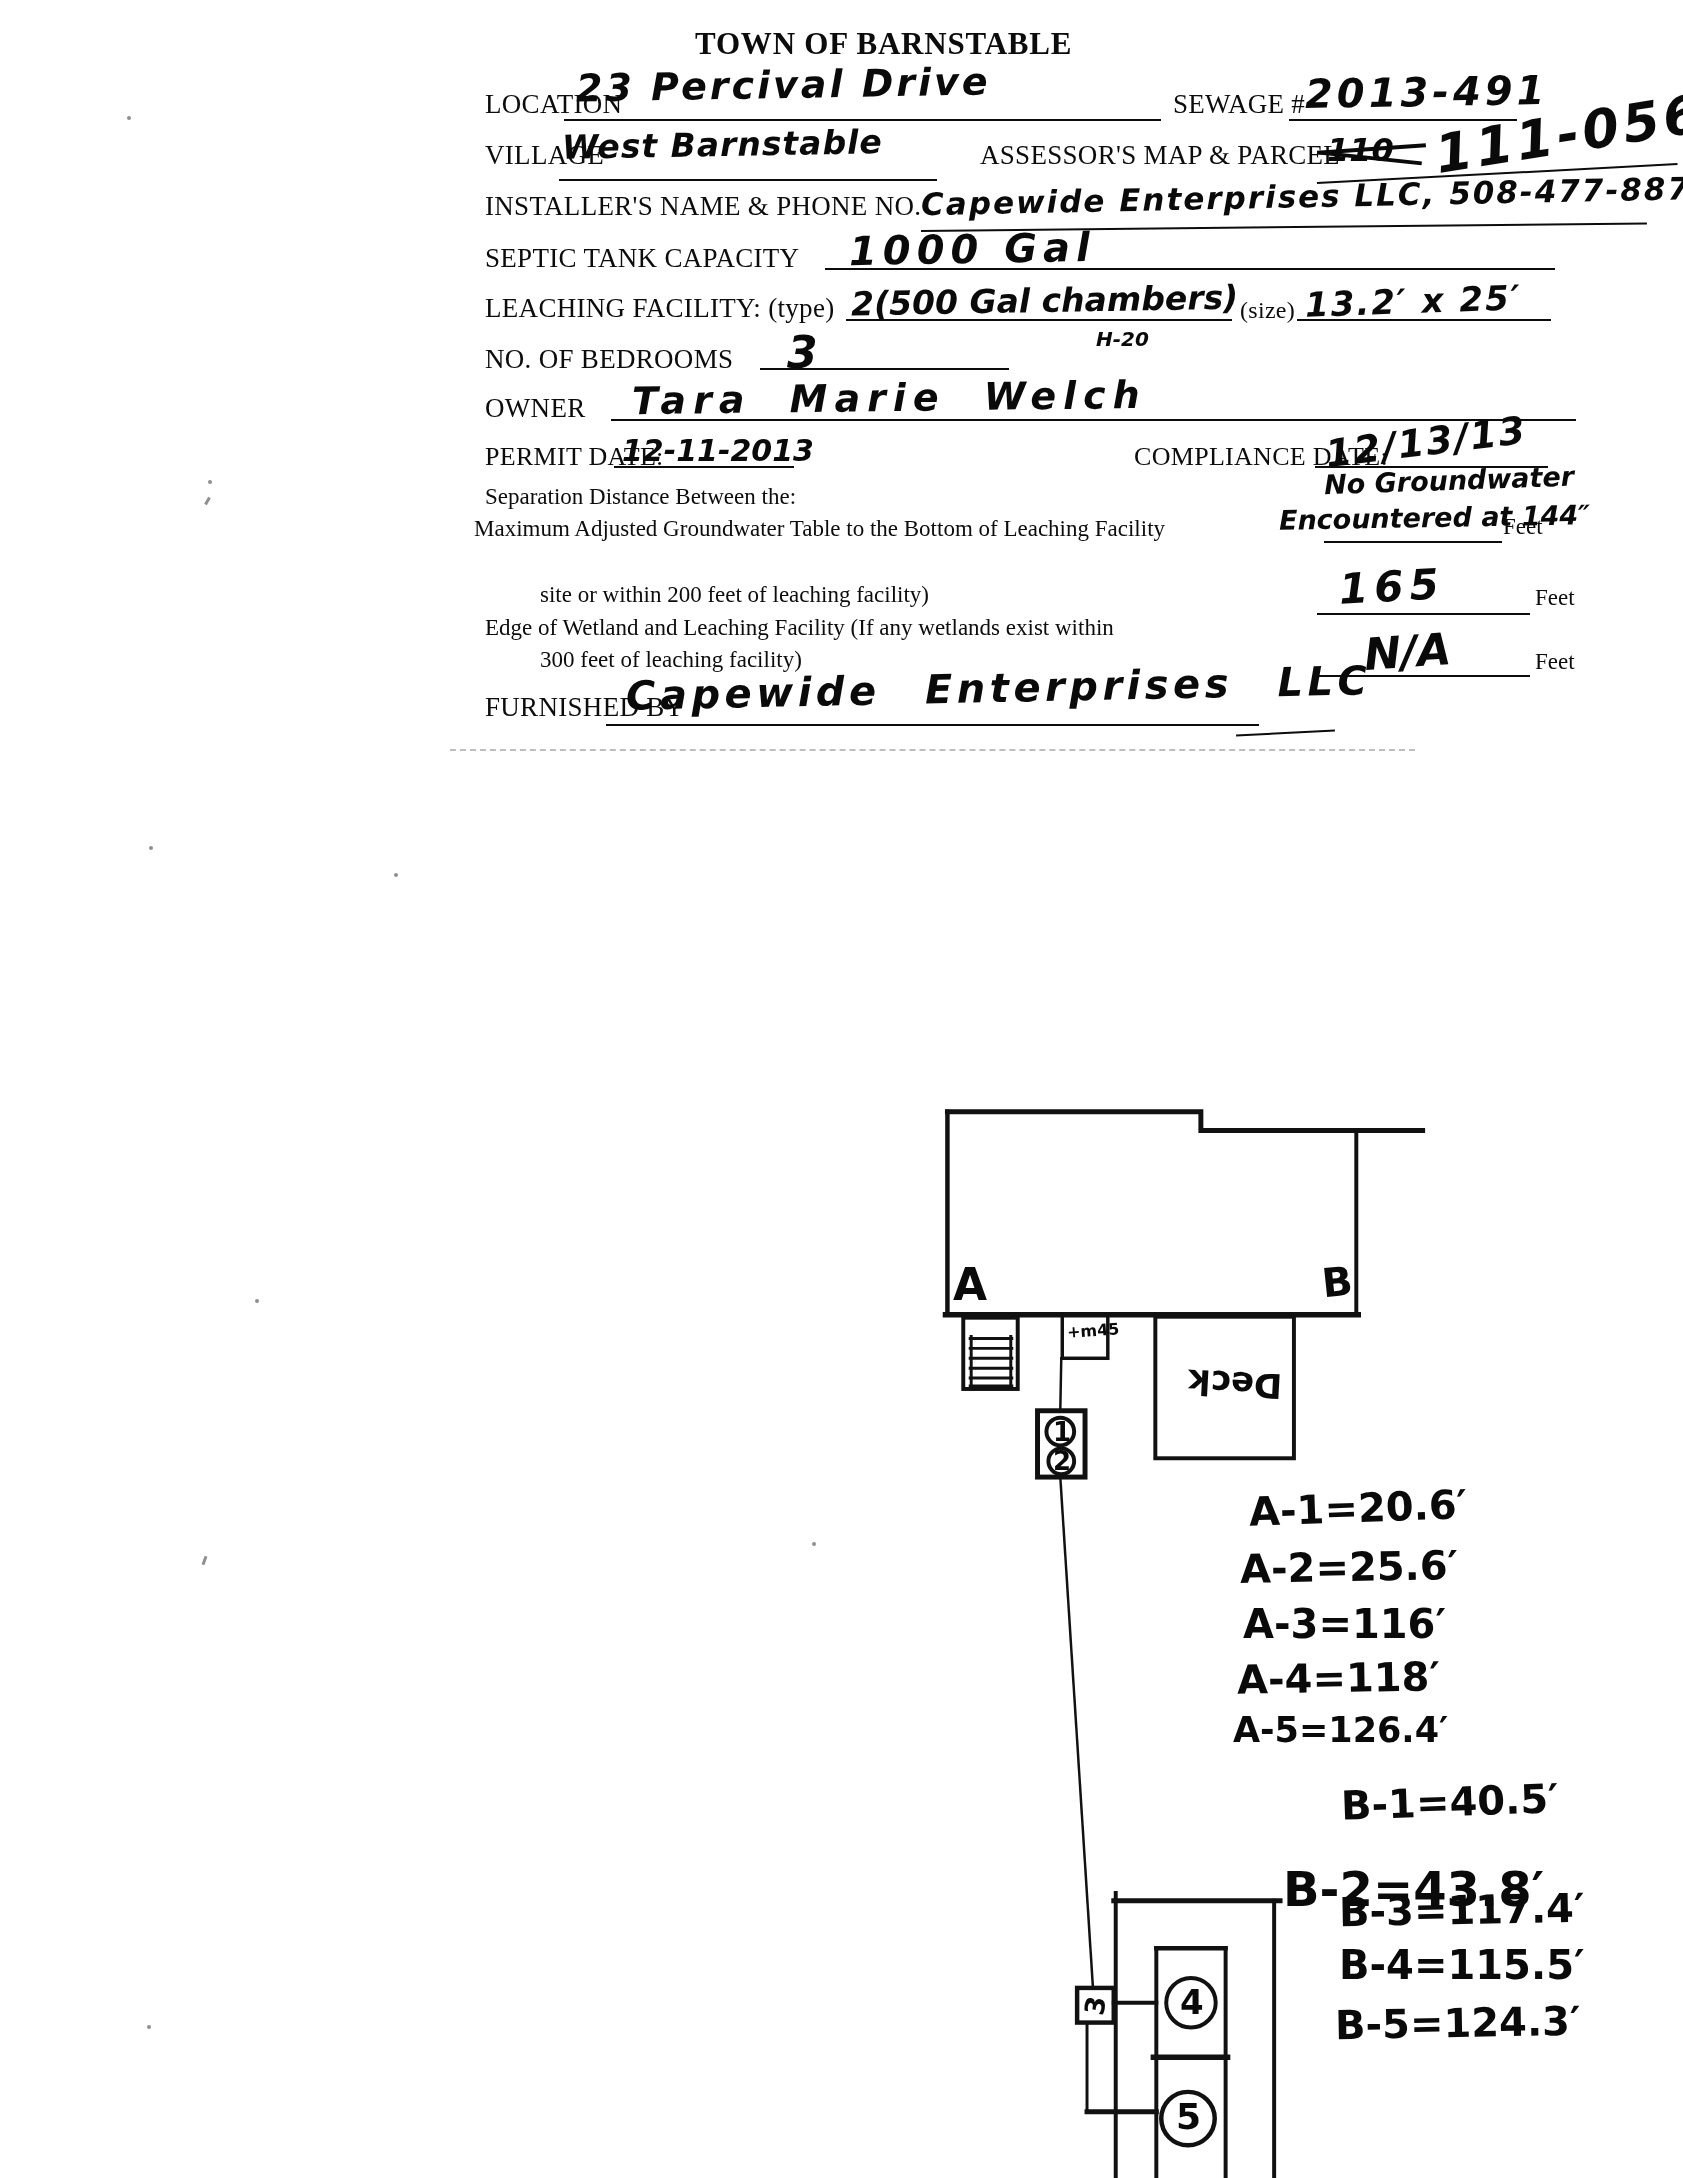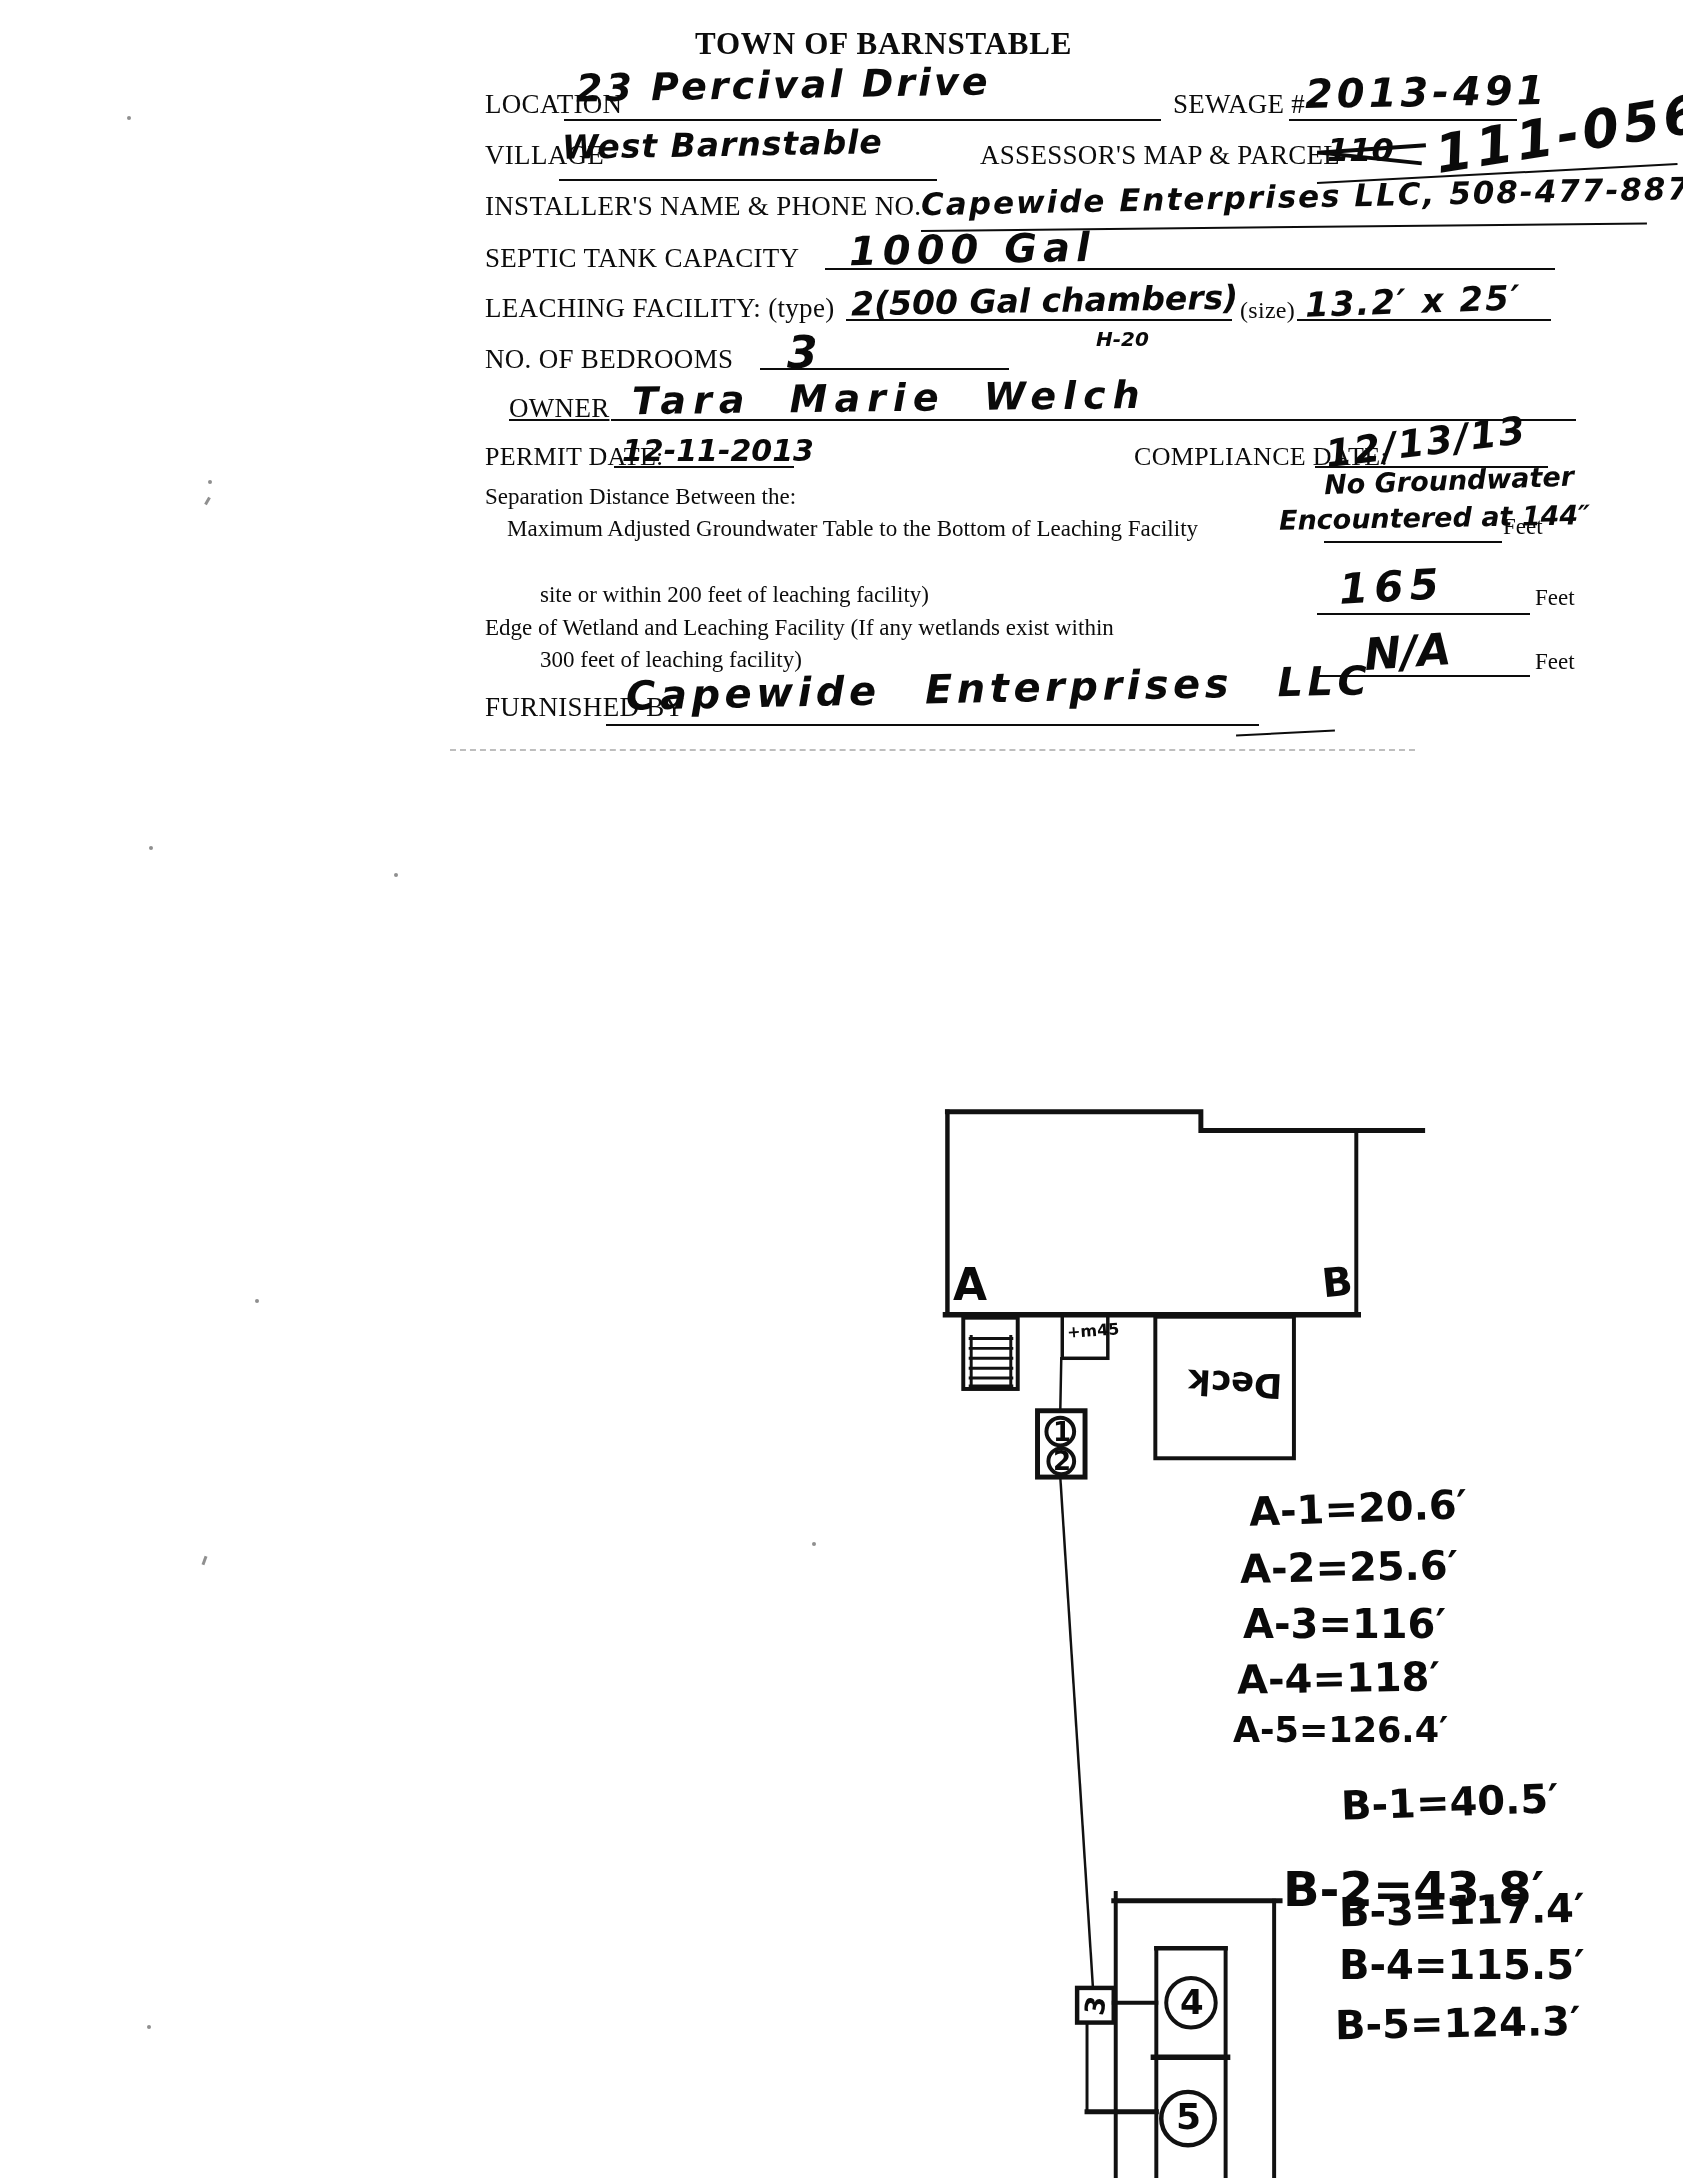--- a/index.html
+++ b/index.html
@@ -58,33 +58,33 @@
   <div class="hw" style="left:1096px;top:327px;font-size:20px;">H-20</div>
   <div class="ul" style="left:846px;top:319px;width:386px;"></div>
   <div class="lbl" style="left:1240px;top:297px;font-size:24px;">(size)</div>
   <div class="hw" style="left:1305px;top:281px;font-size:34px;letter-spacing:2px;transform:rotate(-2deg);">13.2′ x 25′</div>
   <div class="ul" style="left:1297px;top:319px;width:254px;"></div>
 
   <div class="lbl" style="left:485px;top:344px;">NO. OF BEDROOMS</div>
   <div class="hw" style="left:787px;top:327px;font-size:44px;">3</div>
   <div class="ul" style="left:760px;top:368px;width:249px;"></div>
 
-  <div class="lbl" style="left:509px;top:393px;text-decoration:underline;">OWNER</div>
+  <div class="lbl" style="left:485px;top:393px;">OWNER</div>
   <div class="hw" style="left:632px;top:376px;font-size:38px;letter-spacing:7px;word-spacing:18px;transform:rotate(-.7deg);">Tara Marie Welch</div>
   <div class="ul" style="left:611px;top:419px;width:965px;"></div>
 
   <div class="lbl" style="left:485px;top:442px;font-size:26px;">PERMIT DATE:</div>
   <div class="hw" style="left:622px;top:433px;font-size:30px;">12-11-2013</div>
   <div class="ul" style="left:614px;top:466px;width:180px;"></div>
   <div class="lbl" style="left:1134px;top:442px;font-size:26px;">COMPLIANCE DATE:</div>
   <div class="hw" style="left:1325px;top:420px;font-size:38px;letter-spacing:2px;transform:rotate(-7deg);">12/13/13</div>
   <div class="ul" style="left:1315px;top:466px;width:233px;"></div>
 
   <div class="para" style="left:485px;top:484px;">Separation Distance Between the:</div>
-  <div class="para" style="left:507px;top:516px;">Maximum Adjusted Groundwater Table to the Bottom of Leaching Facility</div>
+  <div class="para" style="left:474px;top:516px;">Maximum Adjusted Groundwater Table to the Bottom of Leaching Facility</div>
   <div class="hw" style="left:1324px;top:465px;font-size:27px;transform:rotate(-2deg);">No Groundwater</div>
   <div class="hw" style="left:1279px;top:502px;font-size:27px;transform:rotate(-1deg);">Encountered at 144″</div>
   <div class="ul" style="left:1324px;top:541px;width:178px;"></div>
   <div class="para" style="left:1503px;top:514px;">Feet</div>
 
   <div class="para" style="left:540px;top:582px;">site or within 200 feet of leaching facility)</div>
   <div class="hw" style="left:1339px;top:562px;font-size:42px;letter-spacing:6px;transform:rotate(-3deg);">165</div>
   <div class="ul" style="left:1317px;top:613px;width:213px;"></div>
   <div class="para" style="left:1535px;top:585px;">Feet</div>
 

